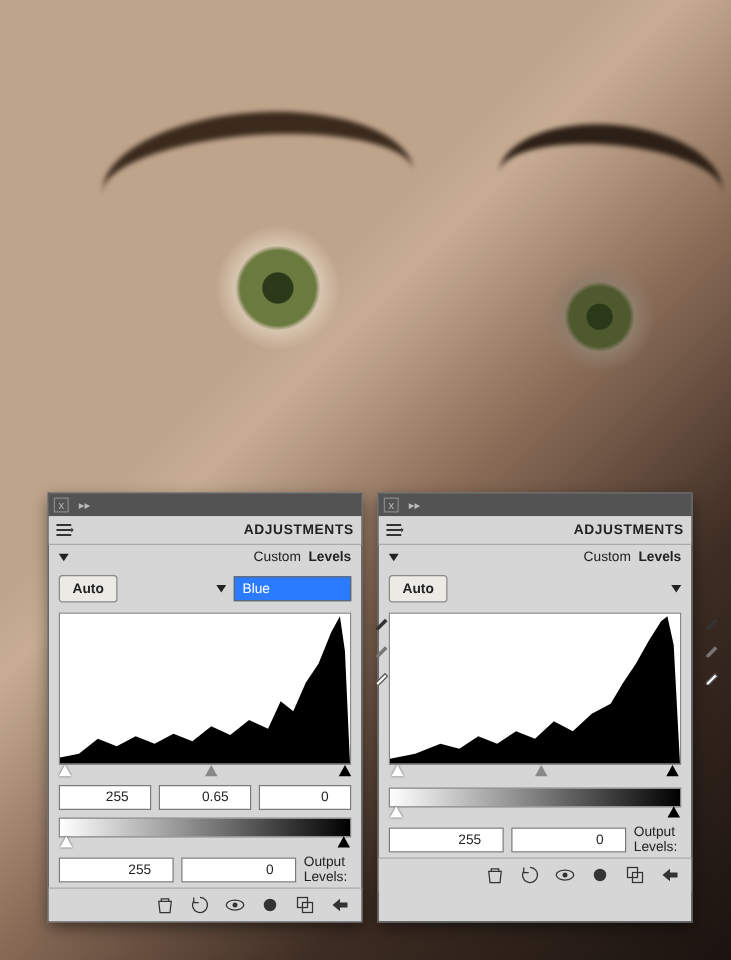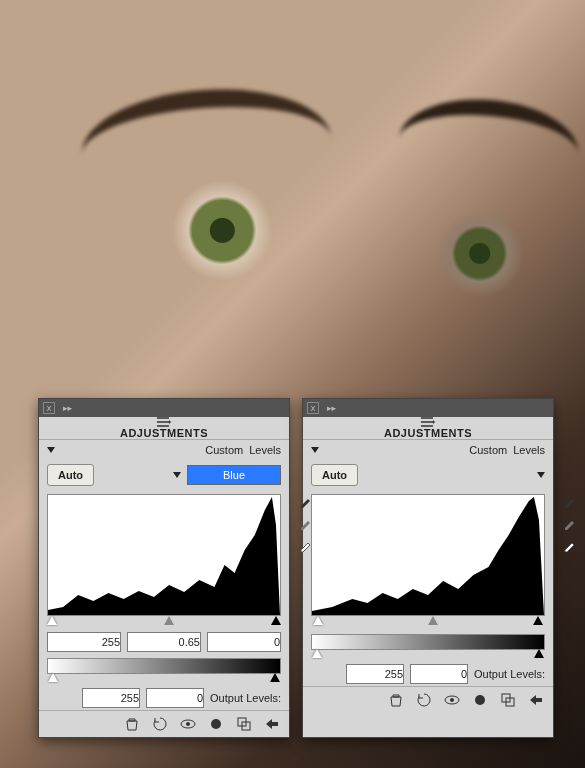--- a/index.html
+++ b/index.html
@@ -23,48 +23,48 @@
     display:flex;flex-direction:column;
   }
   .titlebar{
     height:18px;background:#535353;display:flex;align-items:center;
     padding:0 4px;gap:8px;
   }
   .tb-close{width:10px;height:10px;border:1px solid #888;display:flex;align-items:center;justify-content:center;color:#bbb;font-size:9px;line-height:1;}
   .tb-arrows{color:#bbb;font-size:9px;}
   .tabrow{
     height:22px;background:#d6d6d6;border-bottom:1px solid #aaa;display:flex;align-items:center;
-    justify-content:space-between;padding:0 6px;flex-direction:column;
+    justify-content:space-between;padding:0 6px;
   }
   .tablabel{font-weight:bold;font-size:11px;letter-spacing:.5px;}
   .flyout{width:14px;height:10px;display:inline-block;}
   .flyout svg{display:block}
   .row{display:flex;align-items:center;padding:4px 8px;gap:6px;}
-  .label-bold{font-weight:normal;}
+  .label-bold{font-weight:bold;}
   .dropdown-caret{width:0;height:0;border-left:4px solid transparent;border-right:4px solid transparent;border-top:6px solid #222;display:inline-block;}
   .flex-spacer{flex:1}
   .channel-select{
     background:#2a7bff;color:#fff;border:1px solid #666;height:18px;min-width:80px;
-    padding:0 6px;display:flex;align-items:center;justify-content:center;font-size:11px;
+    padding:0 6px;display:flex;align-items:center;justify-content:flex-start;font-size:11px;
   }
   .auto-btn{
     height:20px;padding:0 10px;background:#eceae4;border:1px solid #8a8a8a;border-radius:3px;
     display:flex;align-items:center;cursor:pointer;font-weight:bold;
   }
   .hist-wrap{position:relative;margin:4px 8px 0;height:120px;border:1px solid #888;background:#fff;}
   .hist-svg{position:absolute;inset:0;width:100%;height:100%;}
   .eyedroppers{position:absolute;right:-4px;top:2px;display:flex;flex-direction:column;gap:6px;transform:translateX(22px);}
   .eyedroppers span{width:16px;height:16px;display:inline-block;}
   .slider-track{position:relative;height:14px;margin:0 8px;}
   .tri{position:absolute;top:0;width:0;height:0;border-left:5px solid transparent;border-right:5px solid transparent;}
   .tri.black{border-bottom:9px solid #000;}
   .tri.gray{border-bottom:9px solid #888;}
   .tri.white{border-bottom:9px solid #fff;filter:drop-shadow(0 0 1px #555);}
   .num-row{display:flex;gap:6px;padding:2px 8px;}
-  .numbox{flex:1;height:18px;background:#fff;border:1px solid #7a7a7a;display:flex;align-items:center;justify-content:flex-end;padding:0 0;font-size:11px;}
+  .numbox{flex:1;height:18px;background:#fff;border:1px solid #7a7a7a;display:flex;align-items:center;justify-content:flex-end;padding:0 17px;font-size:11px;}
   .gradient-bar{height:14px;margin:4px 8px;background:linear-gradient(to left,#000,#fff);border:1px solid #888;position:relative;}
   .out-row{display:flex;align-items:center;gap:6px;padding:2px 8px;justify-content:flex-end;}
   .out-row .numbox{flex:0 0 56px;}
   .footer{height:26px;border-top:1px solid #aaa;background:#d6d6d6;display:flex;align-items:center;justify-content:flex-end;gap:10px;padding:0 8px;}
   .ficon{width:18px;height:18px;display:flex;align-items:center;justify-content:center;color:#333;}
   .preset-name{font-size:11px;}
 </style>
 </head>
 <body>
 

